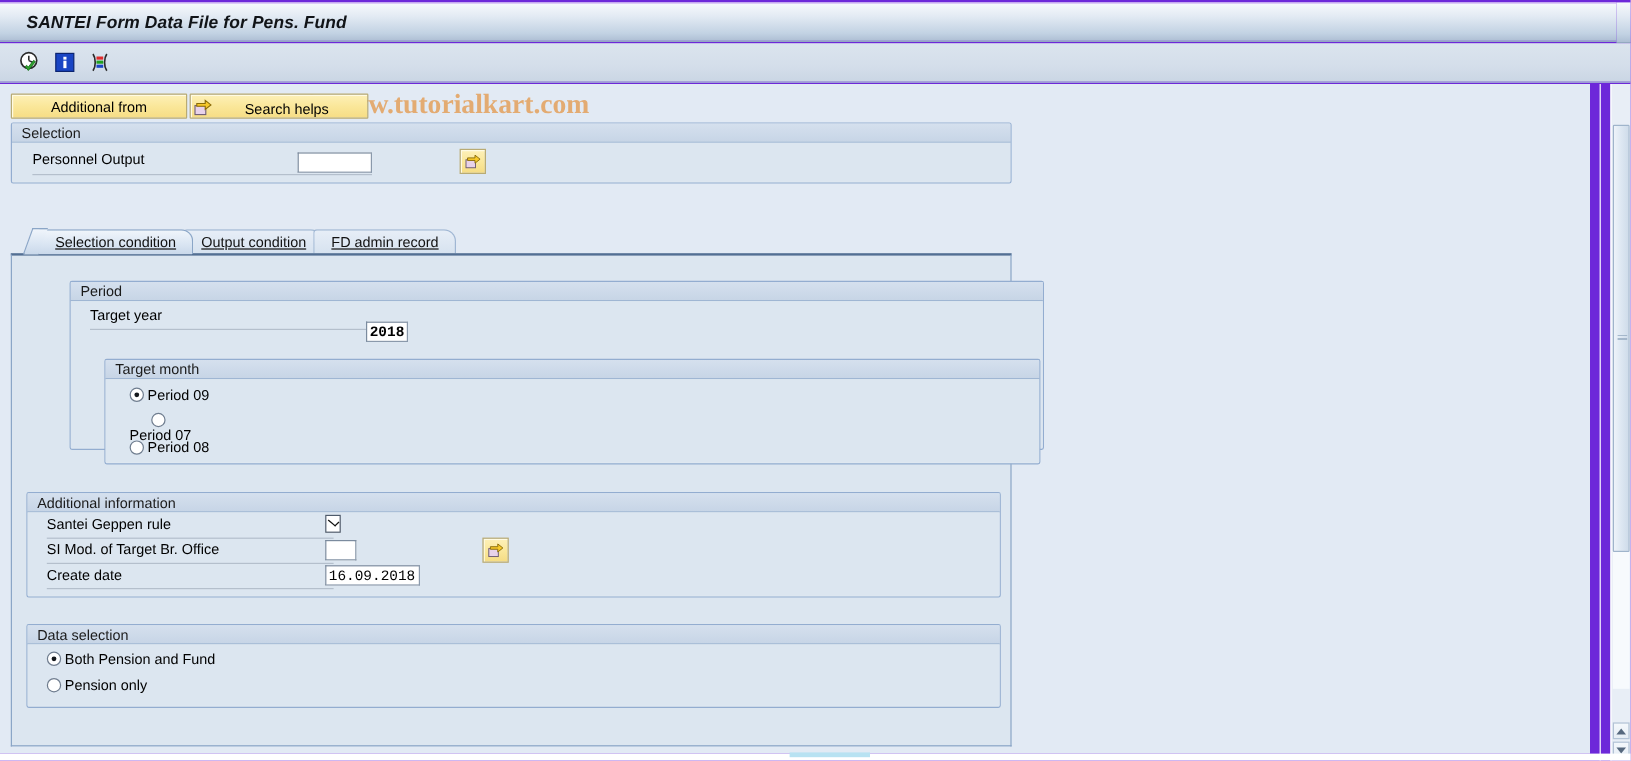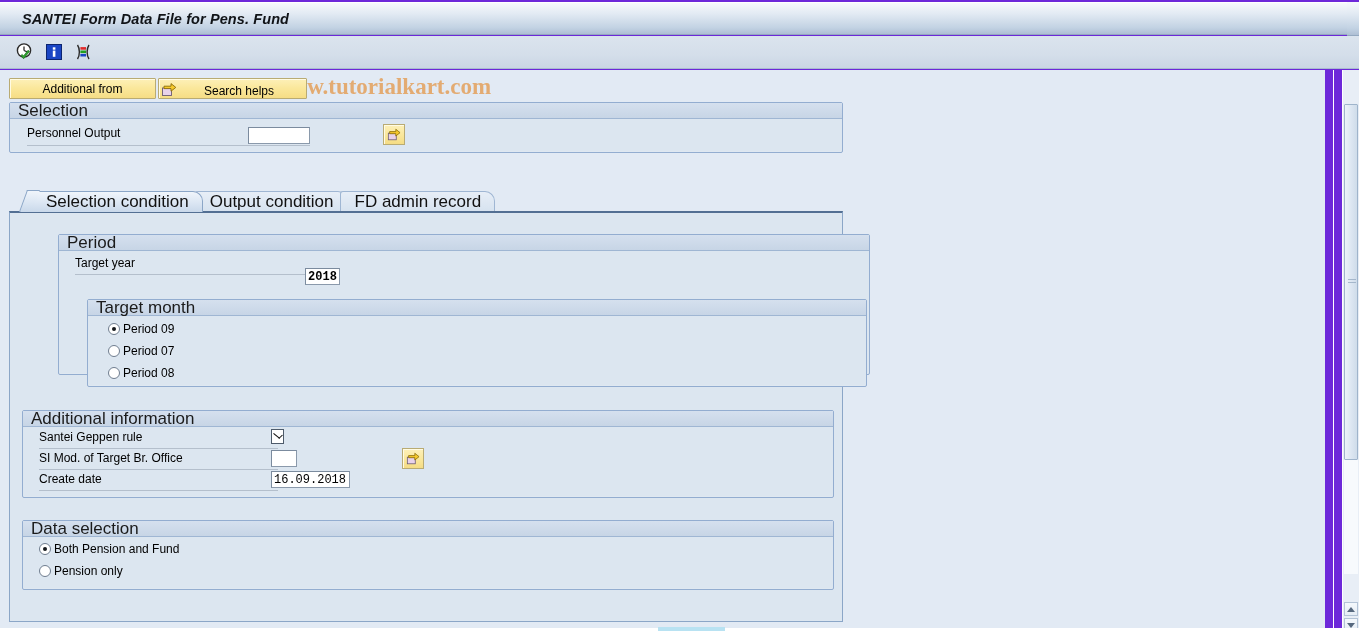--- a/index.html
+++ b/index.html
@@ -118,21 +118,21 @@
     position: absolute;
     border: 1px solid #93add0;
     border-radius: 2px;
     background: #dfe8f1;
     box-sizing: border-box;
   }
   .gb-header {
     height: 16px;
     background: linear-gradient(to bottom, #d5e0ee 0%, #c7d5e6 100%);
     border-bottom: 1px solid #9fb6d3;
-    font-size: 17px;
+    font-size: 12px;
     color: #1b1b1b;
     padding-left: 8px;
     line-height: 16px;
     box-sizing: border-box;
     white-space: nowrap;
   }
   .gb-body {
     position: relative;
     background: #dce6f0;
     height: calc(100% - 17px);
@@ -193,33 +193,34 @@
   .tabs {
     position: absolute;
     left: 0; top: 0;
     height: 22px;
     display: flex;
     align-items: flex-end;
   }
   .tab {
     position: relative;
     height: 21px;
-    font-size: 17px;
+    font-size: 12px;
     color: #111;
     display: flex;
     align-items: center;
     padding: 0 13px 0 14px;
     cursor: pointer;
     box-sizing: border-box;
     background: linear-gradient(to bottom, #e7eef7 0%, #d6e2ef 100%);
     border: 1px solid #9fb6d3;
     border-bottom: none;
     border-radius: 3px 10px 0 0;
     margin-left: -8px;
     white-space: nowrap;
+    text-decoration: underline;
   }
   .tab:first-child { margin-left: 0; }
   .tab.active {
     background: linear-gradient(to bottom, #f0f5fb 0%, #dbe6f3 55%, #c9d8ea 100%);
     z-index: 5;
     font-weight: normal;
     border-color: #8ba6c7;
   }
   .tab-skew-l {
     position: absolute;
@@ -475,21 +476,21 @@
           </div>
           <input class="sapinput" style="position: absolute; left: 246px; top: 17px; width: 35px; text-align: center; font-weight: bold;" value="2018">
 
           <div class="groupbox" id="targetmonth-group">
             <div class="gb-header">Target month</div>
             <div class="gb-body">
               <div class="radio-row" style="left:20px; top:6px;">
                 <span class="radio on"></span>
                 <span class="radio-label">Period 09</span>
               </div>
-              <div class="radio-row" style="left:20px; top:28px;">
+              <div class="radio-row" style="left:20px; top:28px;flex-direction:column;">
                 <span class="radio"></span>
                 <span class="radio-label">Period 07</span>
               </div>
               <div class="radio-row" style="left:20px; top:50px;">
                 <span class="radio"></span>
                 <span class="radio-label">Period 08</span>
               </div>
             </div>
           </div>
 

